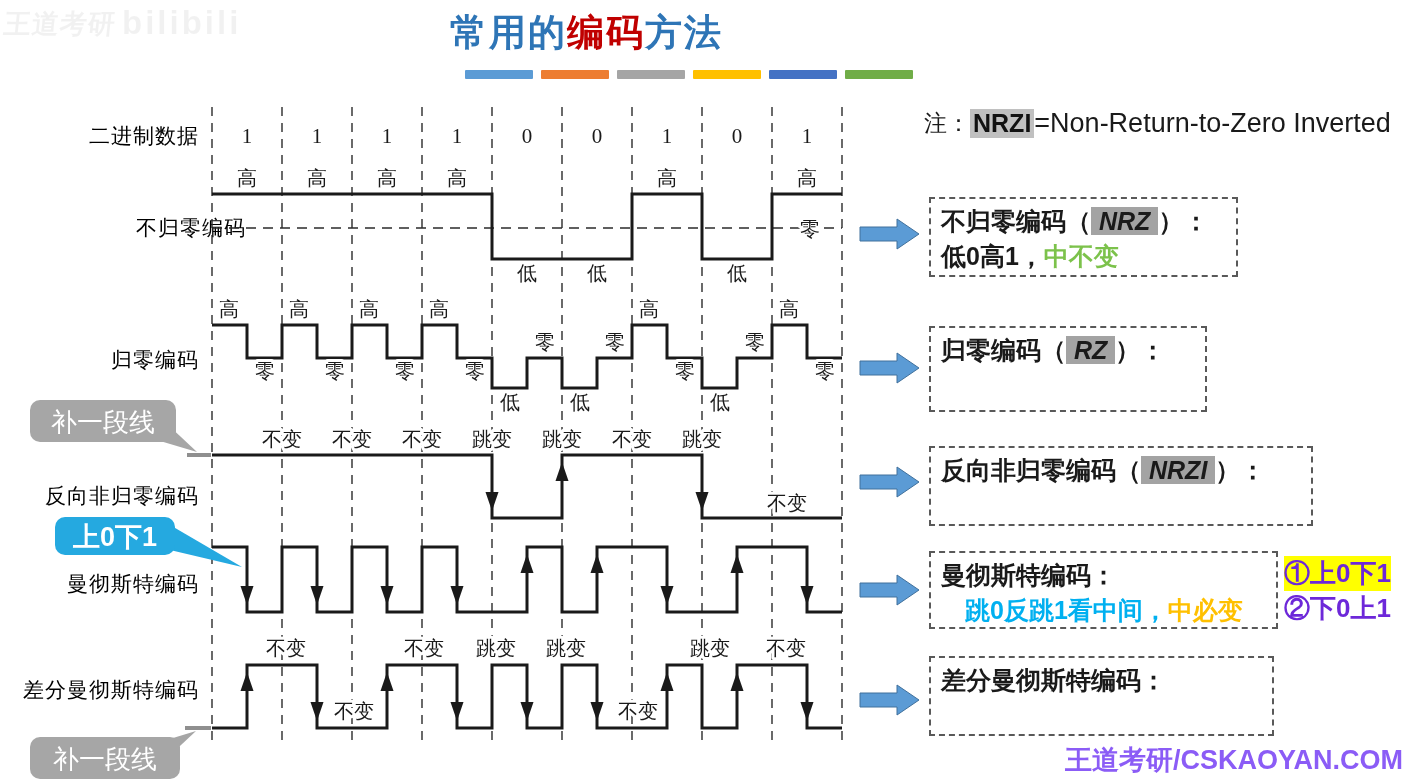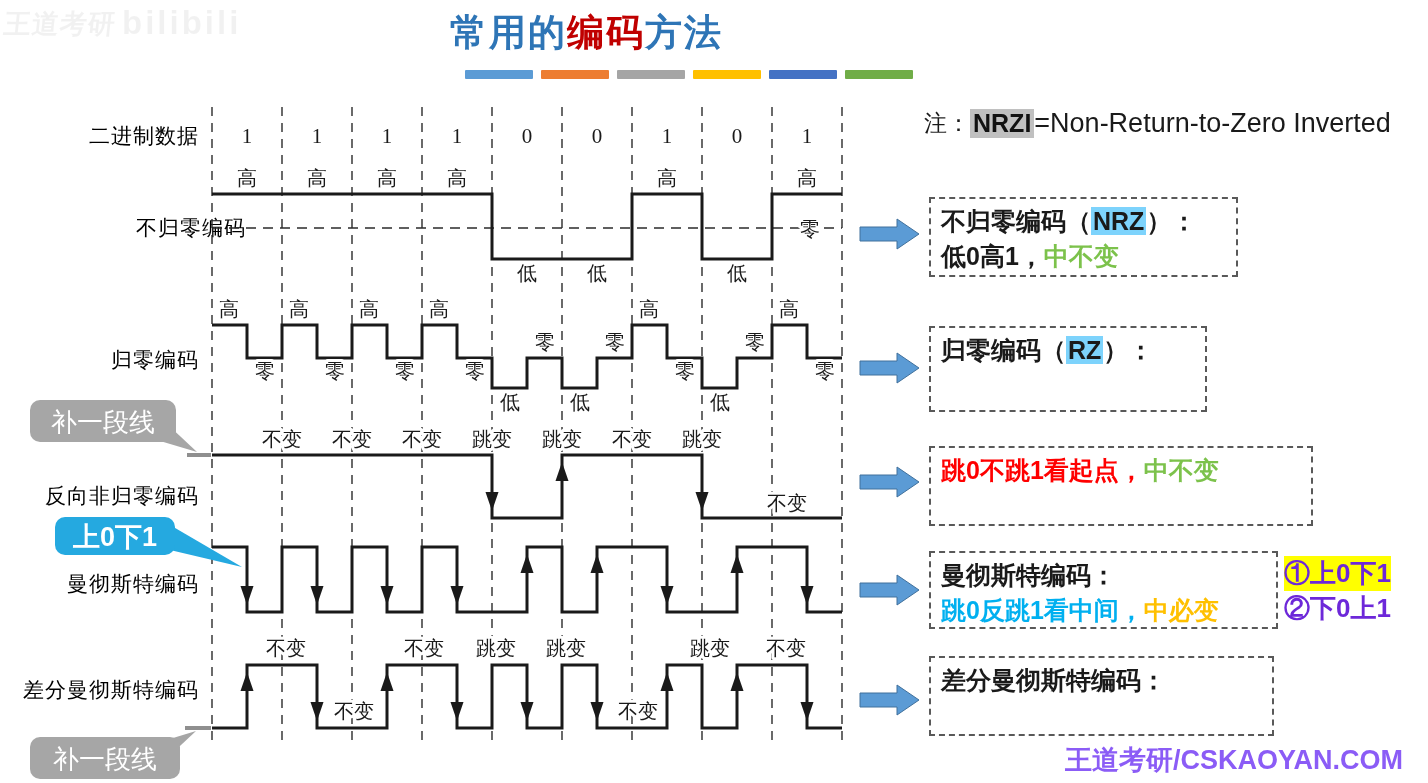--- a/index.html
+++ b/index.html
@@ -15,21 +15,21 @@
   .rowlabel{position:absolute;left:0;width:199px;text-align:right;
             font-family:"Liberation Serif",serif;font-size:21px;color:#000;letter-spacing:1px;}
   svg#diagram{position:absolute;left:0;top:0;}
   .note{position:absolute;left:924px;top:108px;display:flex;align-items:center;white-space:nowrap;}
   .note .pre{font-size:23px;color:#1a1a1a;}
   .note .hl{font-size:25px;font-weight:bold;background:#C0C0C0;padding:0 3px;color:#111;}
   .note .rest{font-size:27px;color:#1a1a1a;}
   .abox{position:absolute;box-sizing:border-box;border:2px dashed #595959;
         padding:5px 10px 4px 10px;font-weight:bold;font-size:25px;line-height:35px;
         color:#1a1a1a;white-space:nowrap;background:#fff;}
-  .abox .hl{background:#7dd3fc;padding:0 2px;}
+  .abox .hl{background:#a3a3a3;padding:0 8px;font-style:italic;}
   .sidenote{position:absolute;font-weight:bold;font-size:26px;line-height:35px;white-space:nowrap;}
   .sidenote .sn-item{display:block;}
   .footer{position:absolute;left:1040px;top:742px;width:388px;text-align:center;
           font-size:27px;font-weight:bold;}
 </style>
 </head>
 <body>
 
 <div class="canvas">
 
@@ -173,25 +173,25 @@
 
   <div id="boxes">
       <div class="abox" style="left: 929px; top: 197px; width: 309px; height: 80px;">
         <div><span>不归零编码（</span><span class="hl">NRZ</span><span>）：</span></div>
         <div><span style="color: rgb(26, 26, 26);">低0高1，</span><span style="color: rgb(124, 194, 75);">中不变</span></div>
       </div>
       <div class="abox" style="left: 929px; top: 326px; width: 278px; height: 86px;">
         <div><span>归零编码（</span><span class="hl">RZ</span><span>）：</span></div>
       </div>
       <div class="abox" style="left: 929px; top: 446px; width: 384px; height: 80px;">
-        <div><span style="color: rgb(255, 0, 0);">跳0不跳1看起点，</span><span style="color: rgb(124, 194, 75);">中不变</span></div>
+        <div><span>反向非归零编码（</span><span class="hl">NRZI</span><span>）：</span></div>
       </div>
       <div class="abox" style="left: 929px; top: 551px; width: 349px; height: 78px;">
         <div><span>曼彻斯特编码：</span></div>
-        <div><span style="color: rgb(0, 176, 240);">跳0反跳1看中间，</span><span style="color: rgb(255, 192, 0);">中必变</span></div>
+        <div><span style="color: rgb(0, 176, 240); margin-left: 24px;">跳0反跳1看中间，</span><span style="color: rgb(255, 192, 0);">中必变</span></div>
       </div>
       <div class="abox" style="left: 929px; top: 656px; width: 345px; height: 80px;">
         <div><span>差分曼彻斯特编码：</span></div>
       </div>
     </div>
 
   <div class="sidenote" id="sidenote" style="left: 1284px; top: 556px; color: #6d28d9;">
       <span class="sn-item" style="background: rgb(255, 255, 0);">①上0下1</span>
       <span class="sn-item">②下0上1</span>
     </div>

